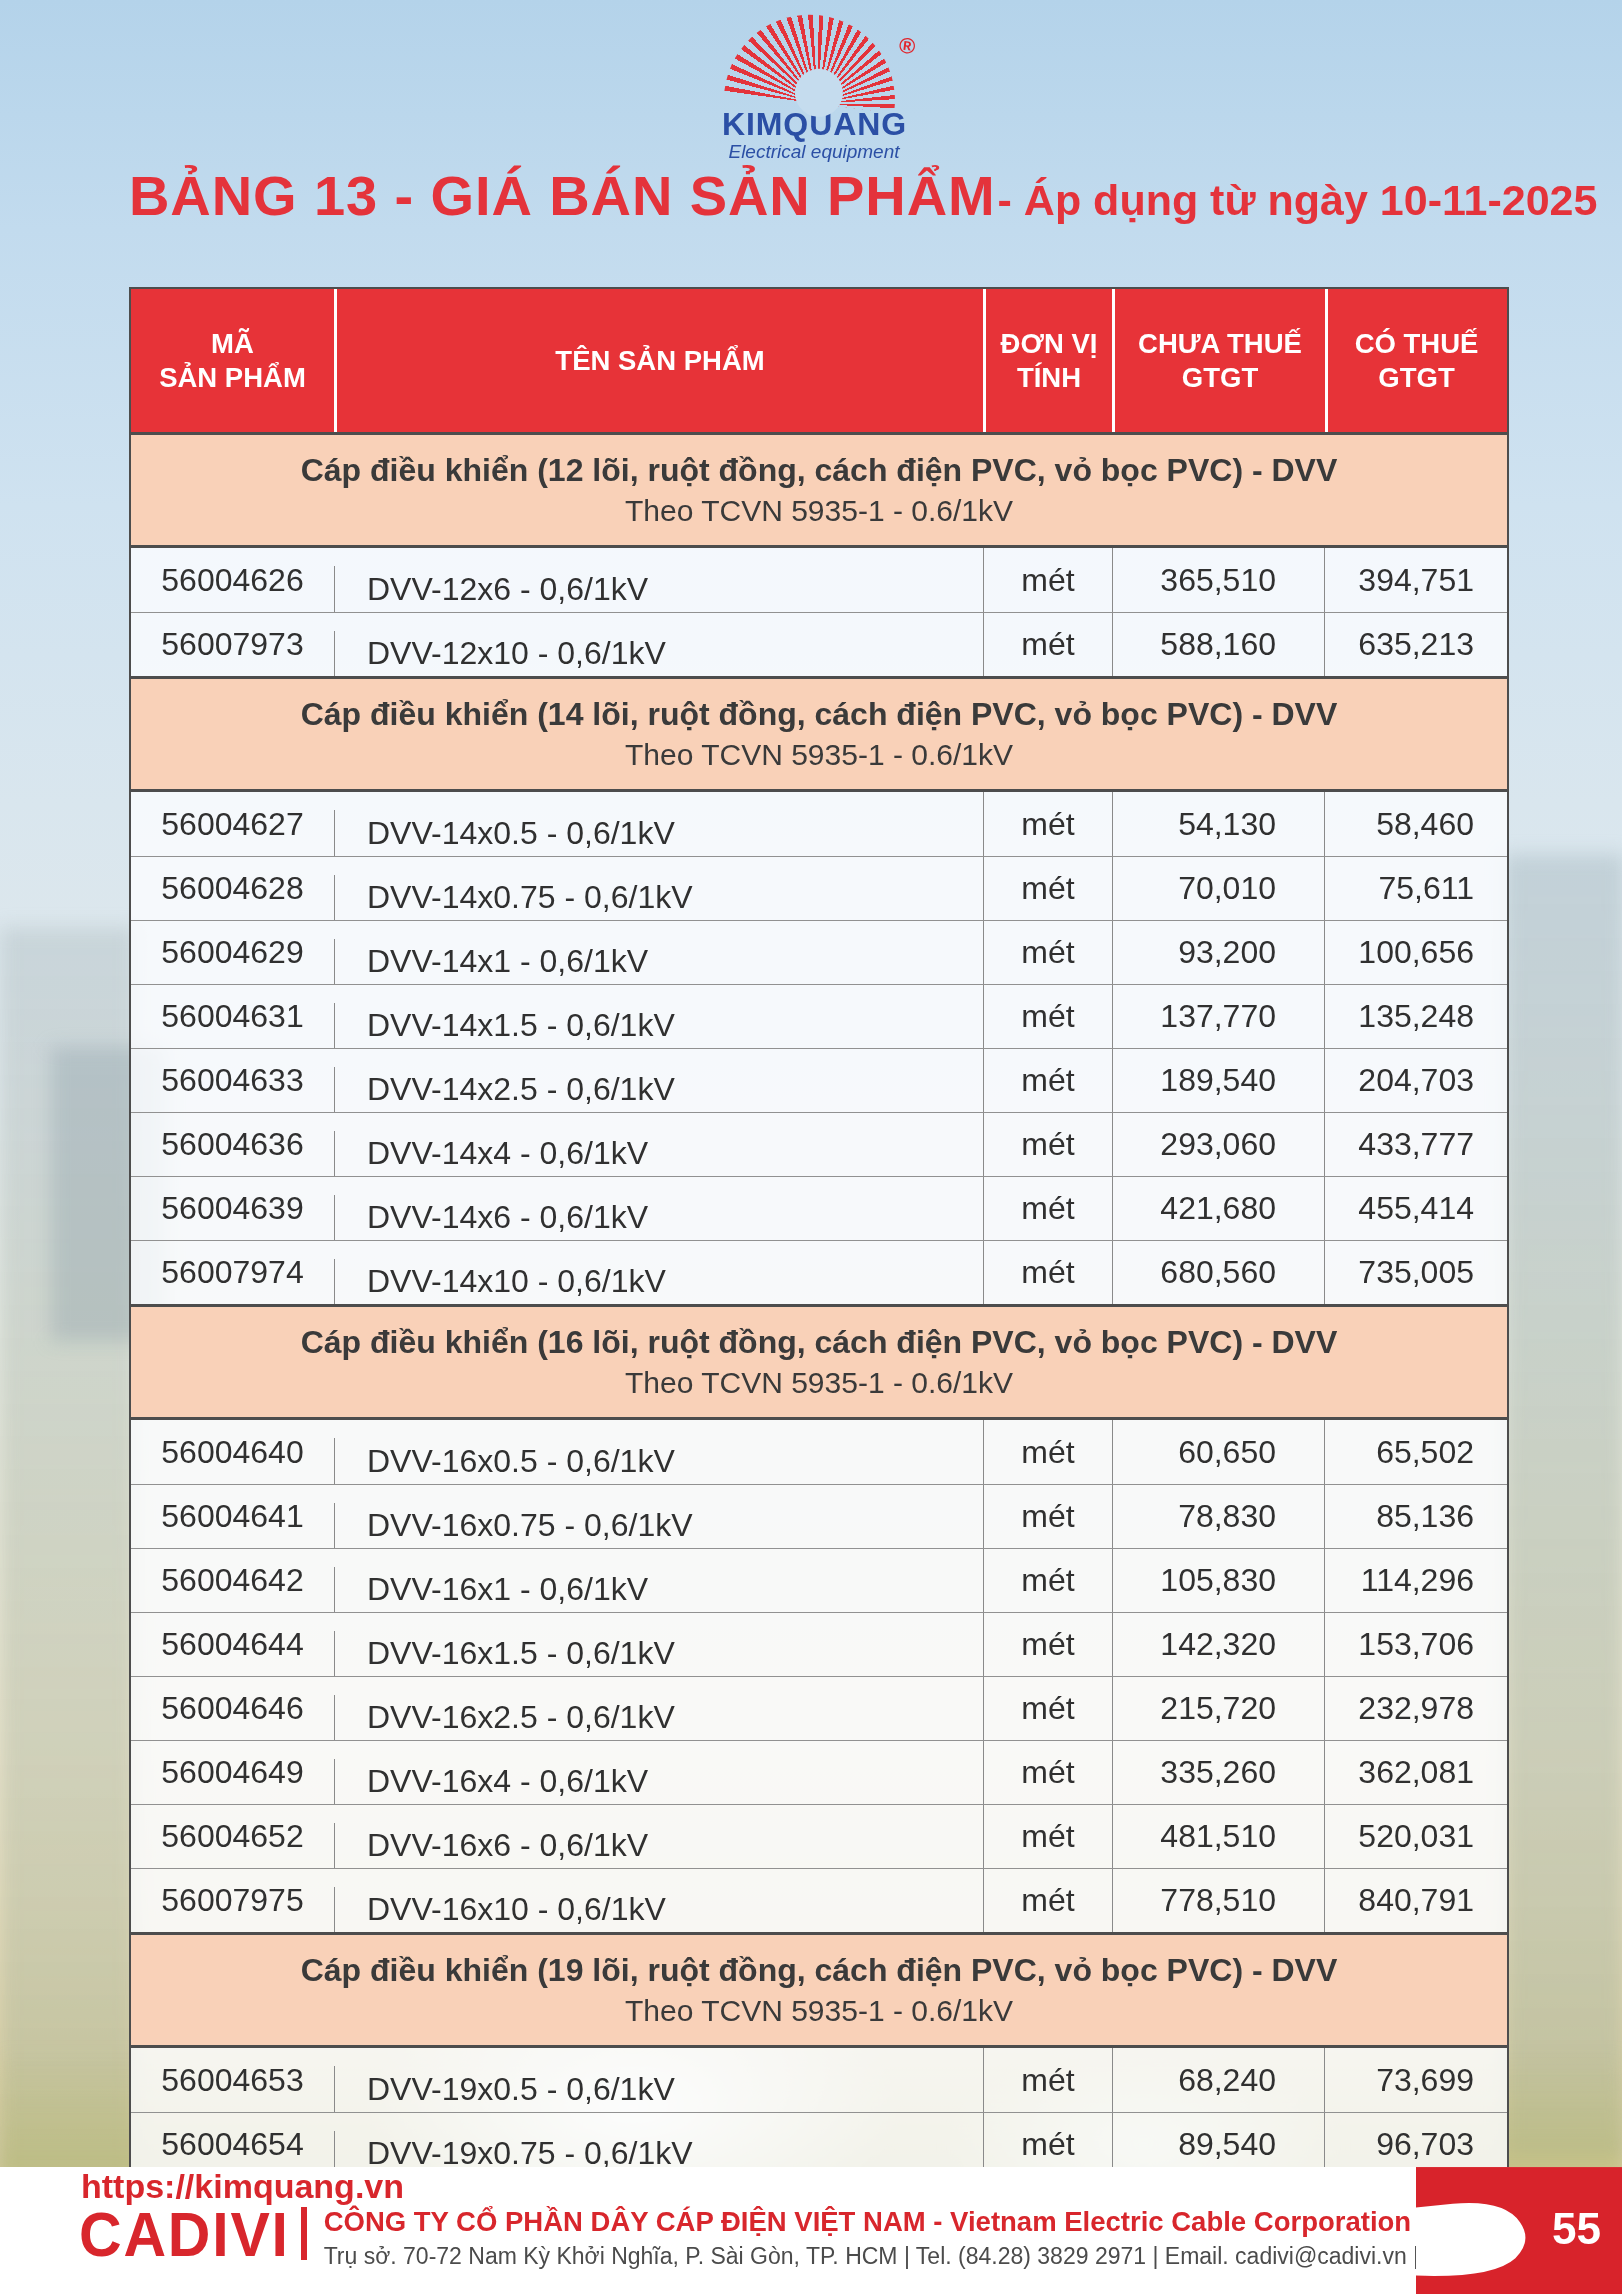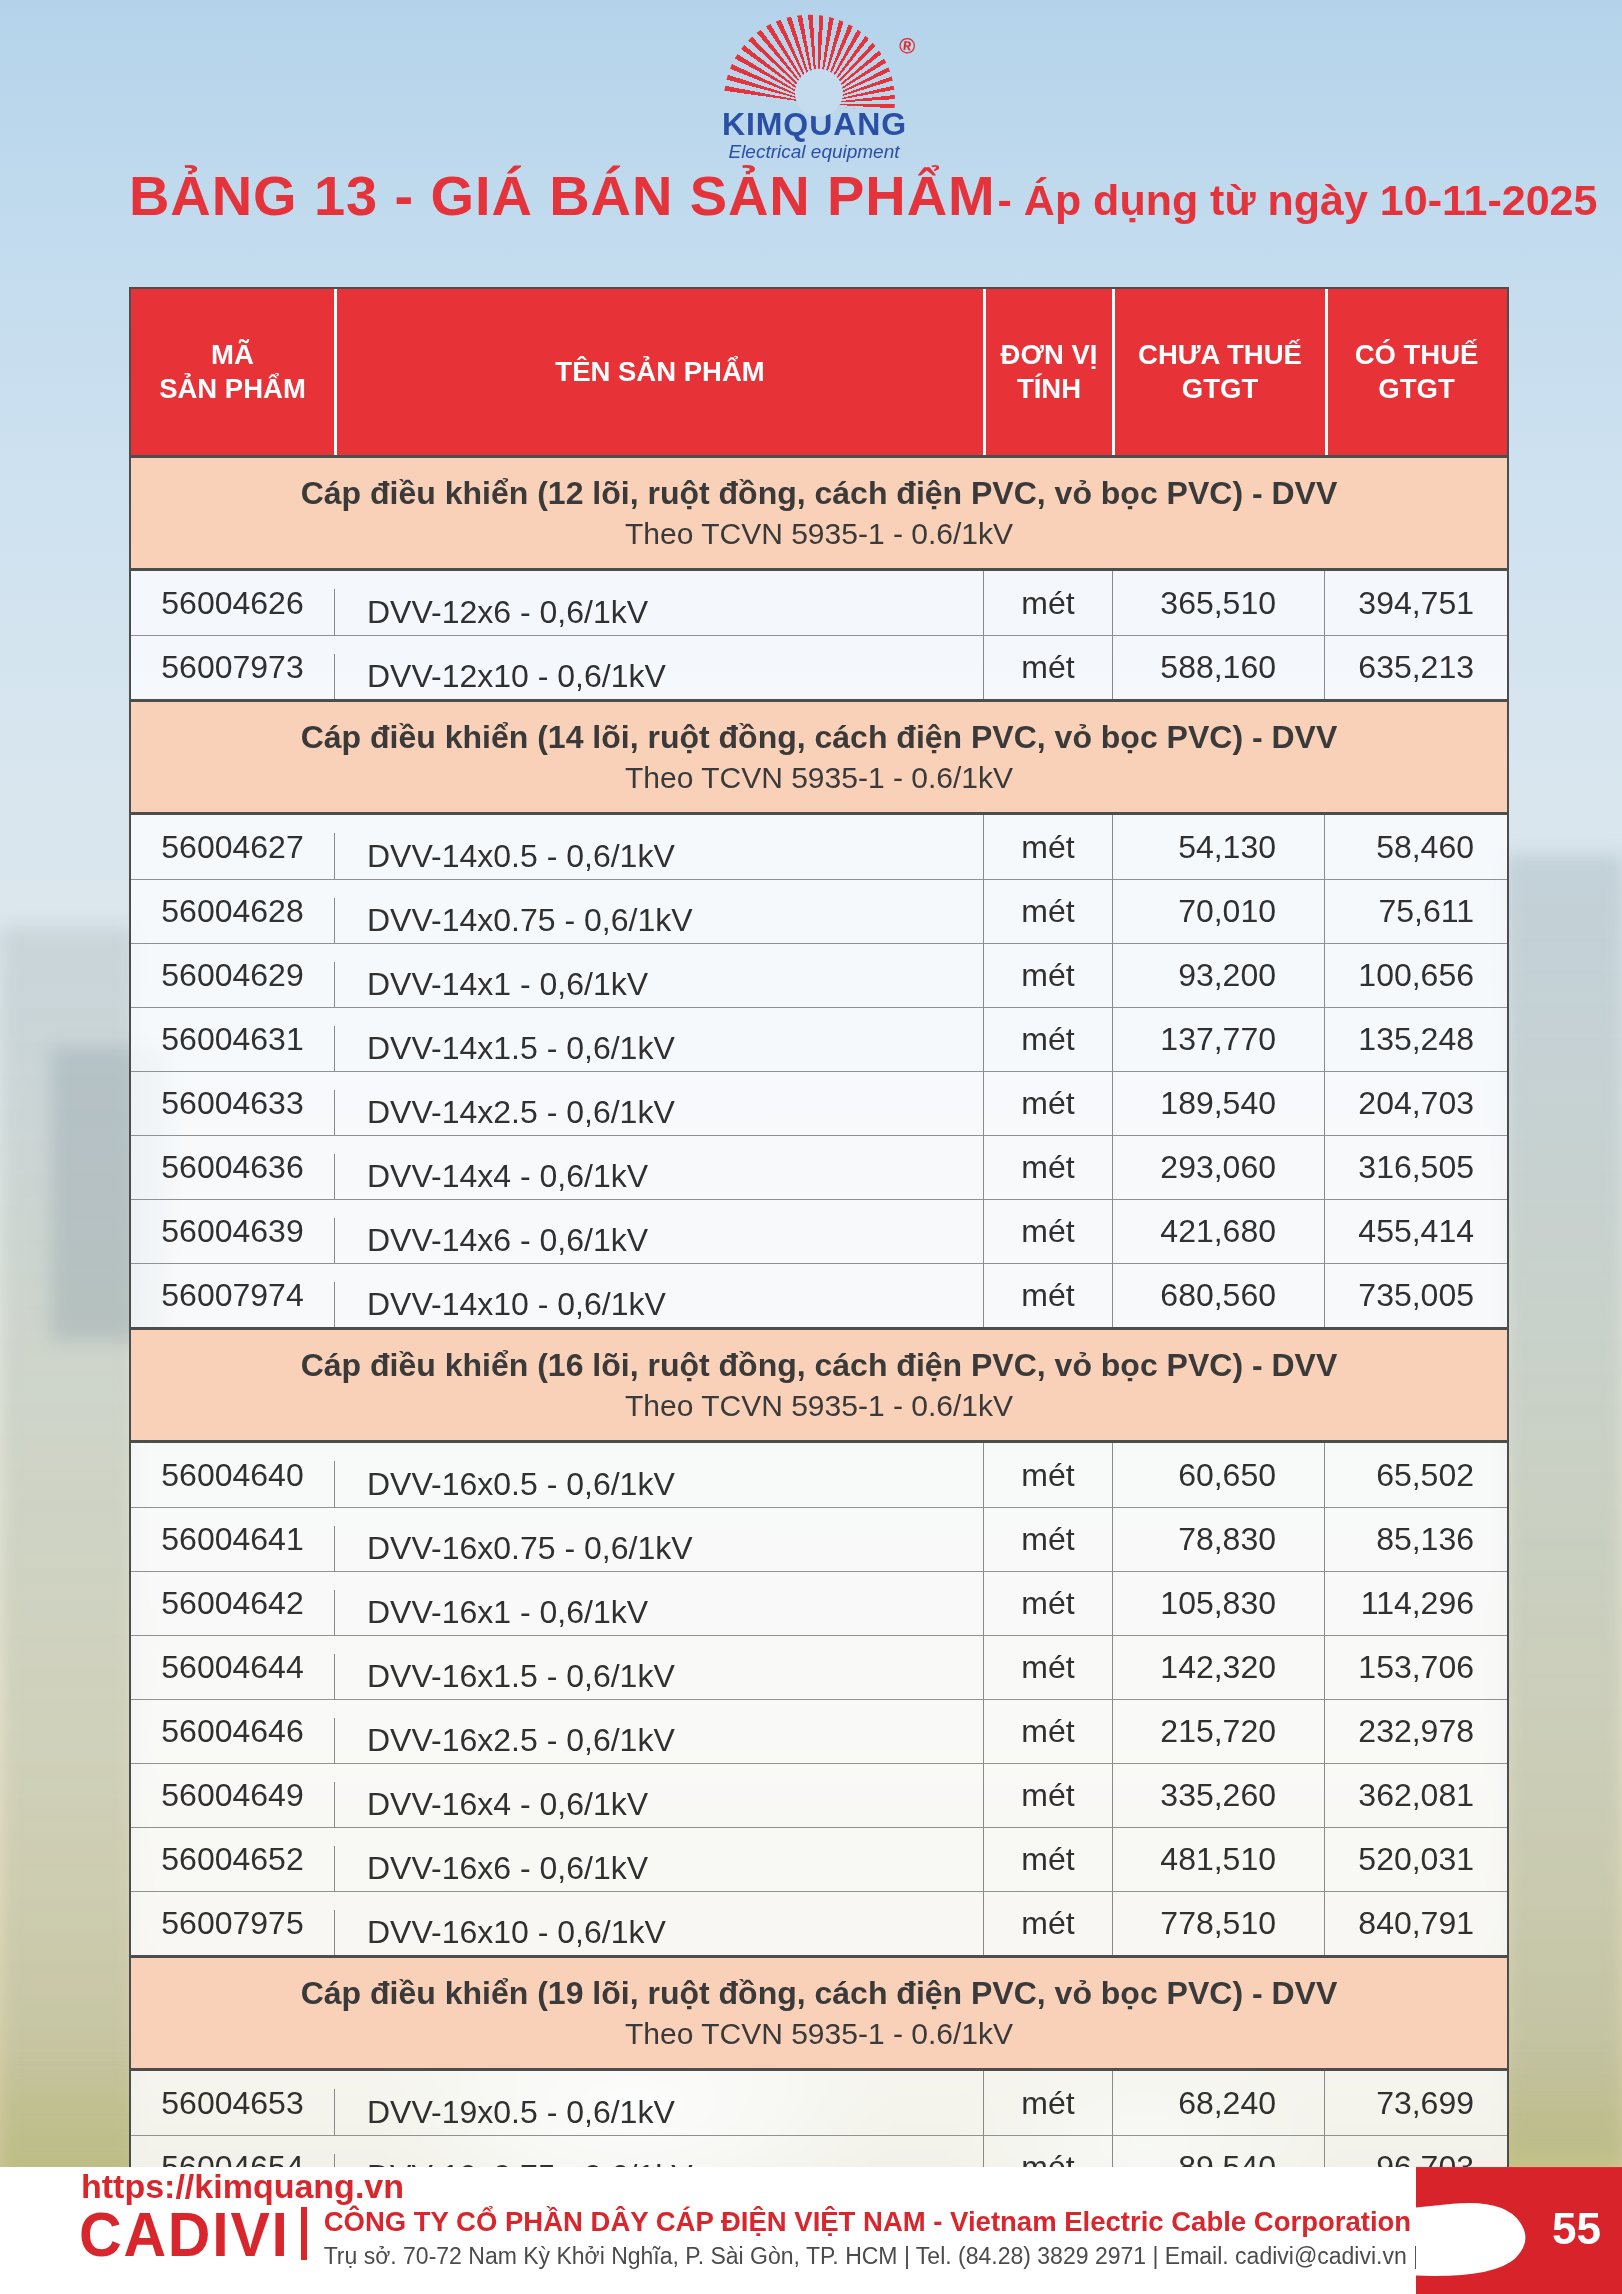--- a/index.html
+++ b/index.html
@@ -42,21 +42,21 @@
 
   
   .title{position:absolute;left:129px;top:163px;display:flex;align-items:baseline;gap:2px;
          color:var(--title-red,#e4333b);white-space:nowrap;margin:0;}
   .t-main{font-size:56px;font-weight:bold;letter-spacing:0.9px;}
   .t-suffix{font-size:43px;font-weight:bold;}
 
   
   *{box-sizing:border-box;}
   .price-table{position:absolute;left:129px;top:287px;width:1380px;border:2.8px solid #4d4d4d;}
-  .thead{display:grid;grid-template-columns:203px 649px 129px 393px;height:166px;
+  .thead{display:grid;grid-template-columns:203px 649px 129px 393px;height:143px;
          background:var(--header-red,#e73338);color:#fff;font-weight:bold;text-align:center;}
   .thead>div+div{border-left:3.7px solid #fff;}
   .th{display:flex;align-items:center;justify-content:center;font-size:27.5px;line-height:34px;}
   .pre{white-space:pre-line;}
   .th-group{display:flex;flex-direction:column;}
   .pg-title{height:57px;display:flex;align-items:center;justify-content:center;
             border-bottom:3.7px solid #fff;font-size:27.5px;}
   .pg-sub{flex:1;display:grid;grid-template-columns:210px 1fr;}
   .pg-sub>div+div{border-left:3.7px solid #fff;}
 
@@ -202,21 +202,21 @@
     <div class="td-unit">mét</div>
     <div class="td-ex">189,540</div>
     <div class="td-inc">204,703</div>
   </div>
 
   <div class="trow">
     <div class="td-code">56004636</div>
     <div class="td-name">DVV-14x4 - 0,6/1kV</div>
     <div class="td-unit">mét</div>
     <div class="td-ex">293,060</div>
-    <div class="td-inc">316,505</div>
+    <div class="td-inc">433,777</div>
   </div>
 
   <div class="trow">
     <div class="td-code">56004639</div>
     <div class="td-name">DVV-14x6 - 0,6/1kV</div>
     <div class="td-unit">mét</div>
     <div class="td-ex">421,680</div>
     <div class="td-inc">455,414</div>
   </div>
 

